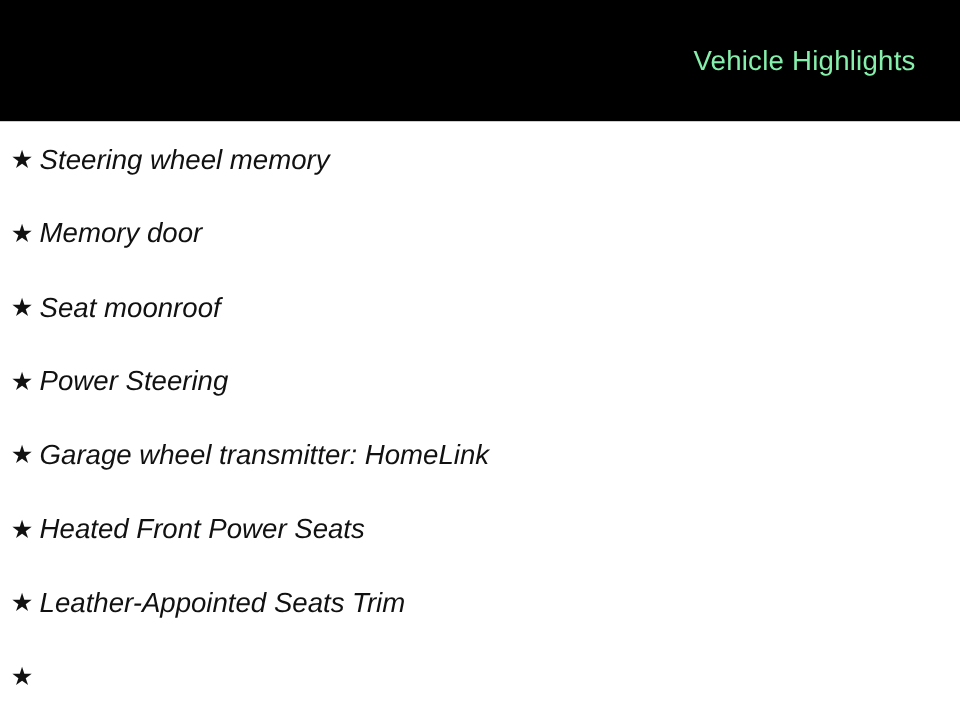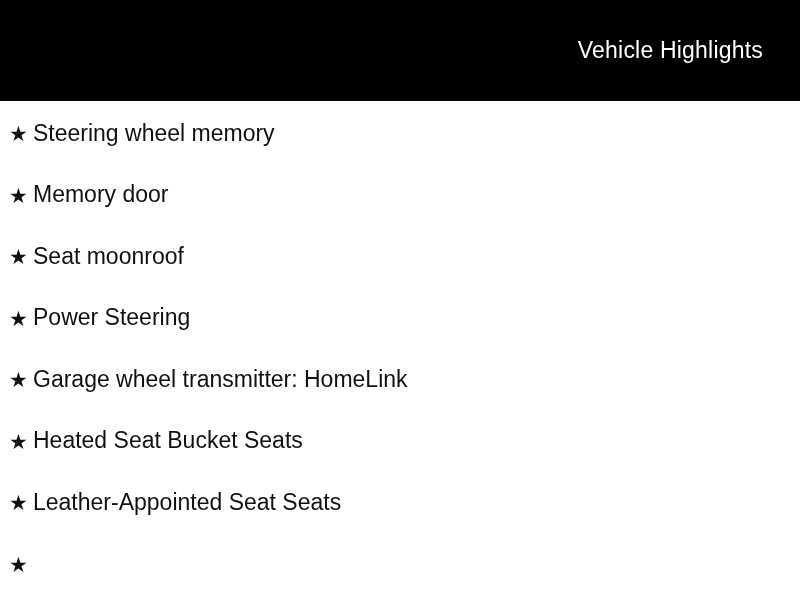--- a/index.html
+++ b/index.html
@@ -46,26 +46,27 @@
   .star-icon {
     display: inline-block;
     width: 24px;
     flex: 0 0 24px;
     font-size: 21px;
     line-height: 1;
     color: #111111;
   }
   .highlight-label {
     display: inline-block;
+    font-style: italic;
   }
 </style>
 </head>
 <body style="background: rgb(255, 255, 255);">
 
-<div class="header-bar" style="background: rgb(0, 0, 0); color: #ffffff;">
+<div class="header-bar" style="background: rgb(0, 0, 0); color: #86efac;">
   <span class="header-title">Vehicle Highlights</span>
 </div>
 
 <ul class="highlights-list">
   <li class="highlight-item">
     <span class="star-icon">★</span>
     <span class="highlight-label">Steering wheel memory</span>
   </li>
   <li class="highlight-item">
     <span class="star-icon">★</span>
@@ -78,22 +79,22 @@
   <li class="highlight-item">
     <span class="star-icon">★</span>
     <span class="highlight-label">Power Steering</span>
   </li>
   <li class="highlight-item">
     <span class="star-icon">★</span>
     <span class="highlight-label">Garage wheel transmitter: HomeLink</span>
   </li>
   <li class="highlight-item">
     <span class="star-icon">★</span>
-    <span class="highlight-label">Heated Seat Bucket Seats</span>
+    <span class="highlight-label">Heated Front Power Seats</span>
   </li>
   <li class="highlight-item">
     <span class="star-icon">★</span>
-    <span class="highlight-label">Leather-Appointed Seat Seats</span>
+    <span class="highlight-label">Leather-Appointed Seats Trim</span>
   </li>
   <li class="highlight-item">
     <span class="star-icon">★</span>
   </li>
 </ul>
 
 </body></html>

